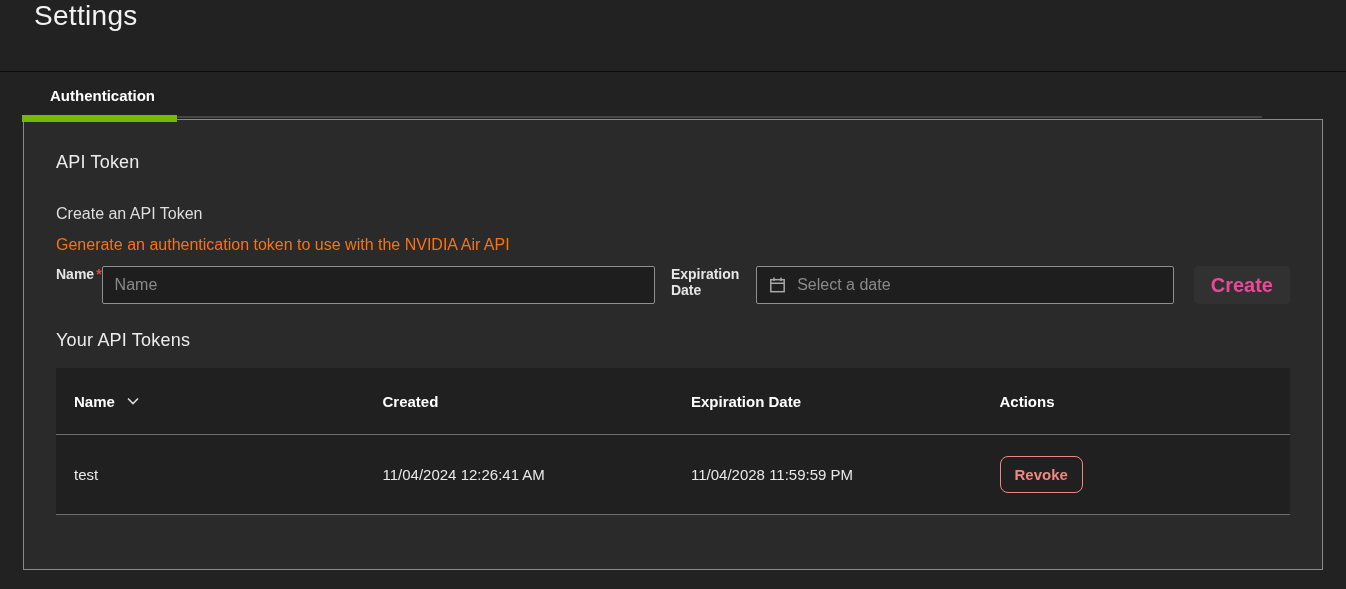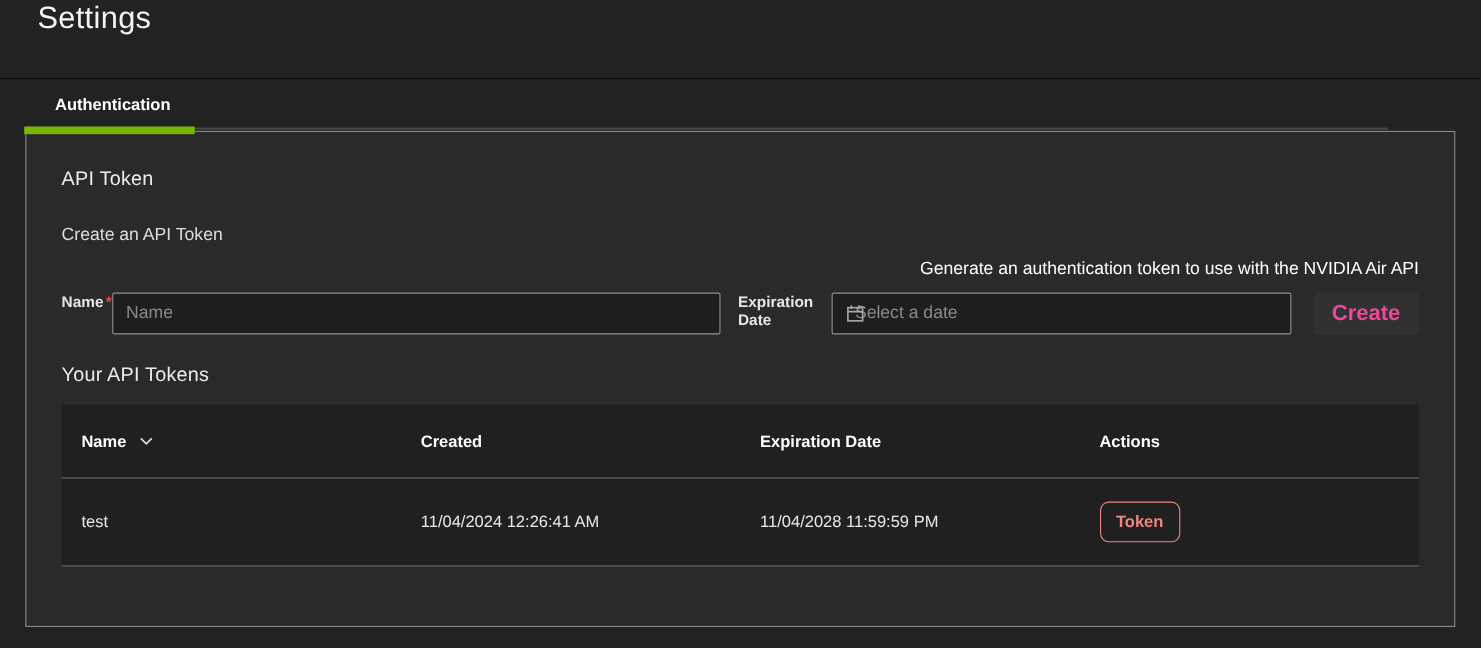--- a/index.html
+++ b/index.html
@@ -73,22 +73,21 @@
     letter-spacing: 0.2px;
   }
   .create-heading {
     margin-top: 32px;
     font-size: 16px;
     color: #dedede;
   }
   .create-desc {
     margin-top: 13px;
     font-size: 16px;
-    color: #ffffff;
-    text-align: right;
+    color: #f97316;
   }
 
   
   .form-row {
     display: flex;
     align-items: flex-end;
     margin-top: 12px;
   }
   .field { display: flex; flex-direction: row; }
   .field-name { width: 611px; }
@@ -109,21 +108,21 @@
     border-radius: 2px;
     color: #dddddd;
     font-size: 16px;
     font-family: "Liberation Sans", sans-serif;
     padding: 0 12px;
     outline: none;
   }
   .text-input::placeholder { color: #8a8a8a; }
 
   .input-wrap { position: relative; width: 100%; }
-  .input-wrap .text-input { padding-left: 20px; }
+  .input-wrap .text-input { padding-left: 40px; }
   .input-icon {
     position: absolute;
     left: 13px; top: 50%;
     transform: translateY(-50%);
     display: flex;
   }
 
   .create-btn {
     margin-left: 20px;
     height: 38px;
@@ -250,18 +249,18 @@
       <div class="t-cell">Created</div>
       <div class="t-cell">Expiration Date</div>
       <div class="t-cell">Actions</div>
     </div>
 
     <div class="t-row">
       <div class="t-cell">test</div>
       <div class="t-cell">11/04/2024 12:26:41 AM</div>
       <div class="t-cell">11/04/2028 11:59:59 PM</div>
       <div class="t-cell">
-        <button class="revoke-btn" style="border-color: rgb(239, 135, 131); color: rgb(239, 135, 131);">Token</button>
+        <button class="revoke-btn" style="border-color: rgb(239, 135, 131); color: rgb(239, 135, 131);">Revoke</button>
       </div>
     </div>
   </div>
 
 </div>
 
 </body></html>

